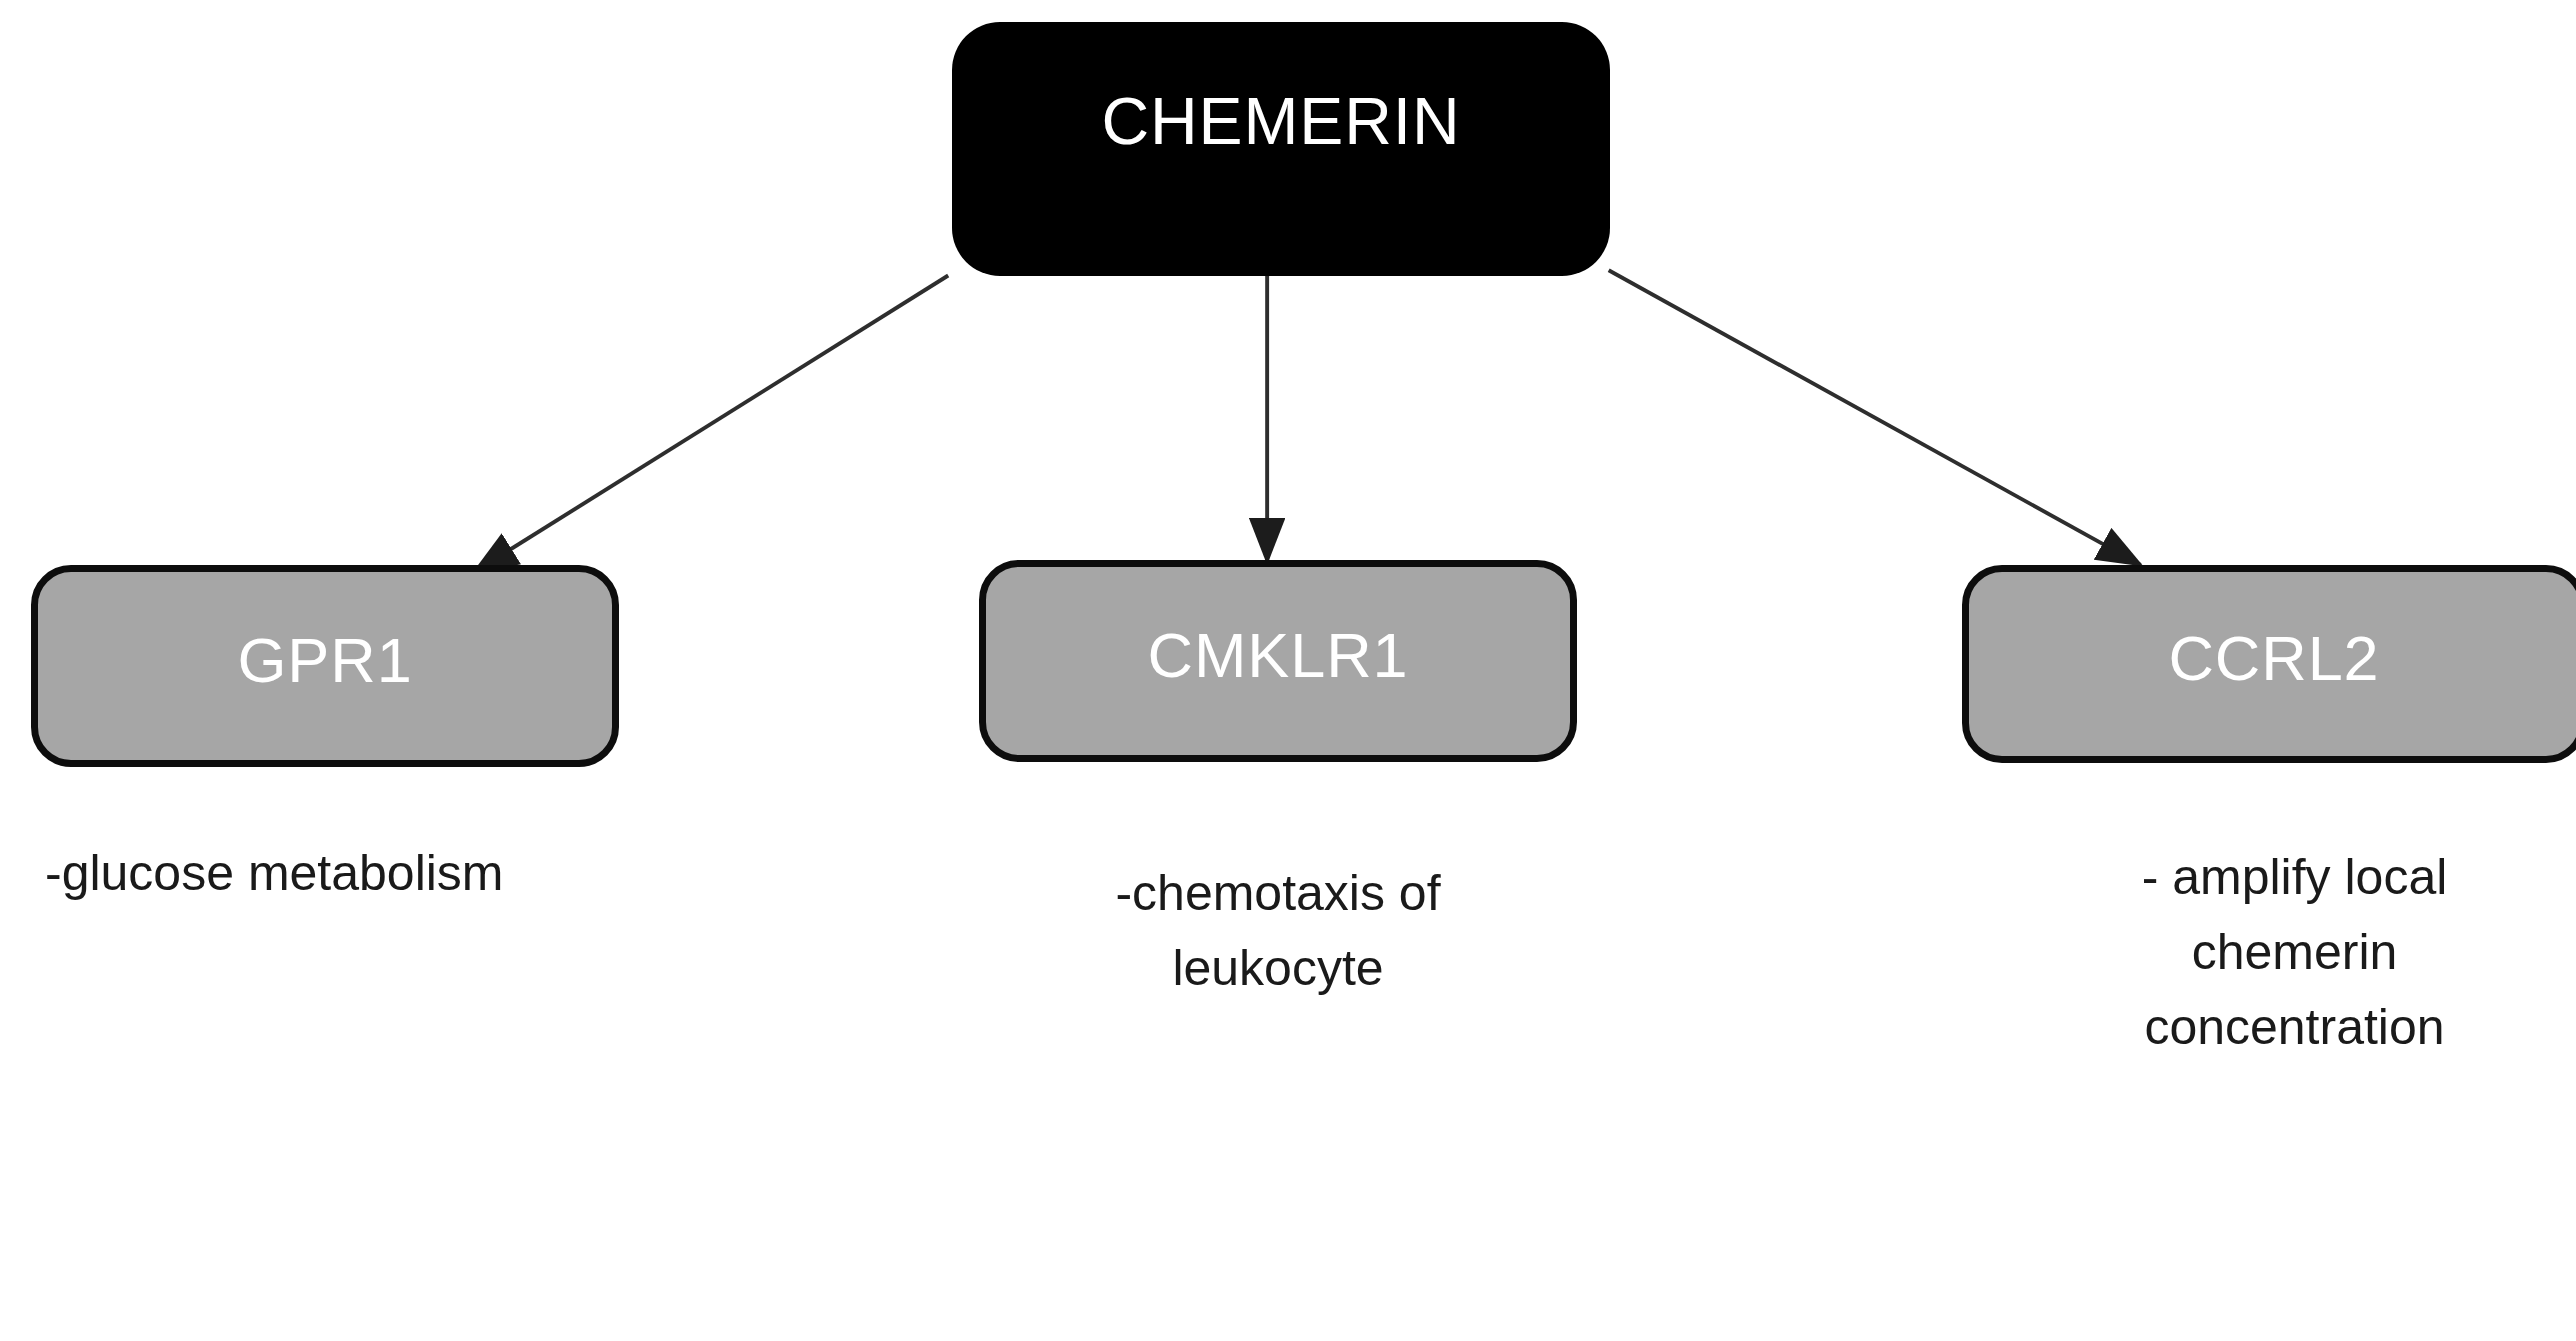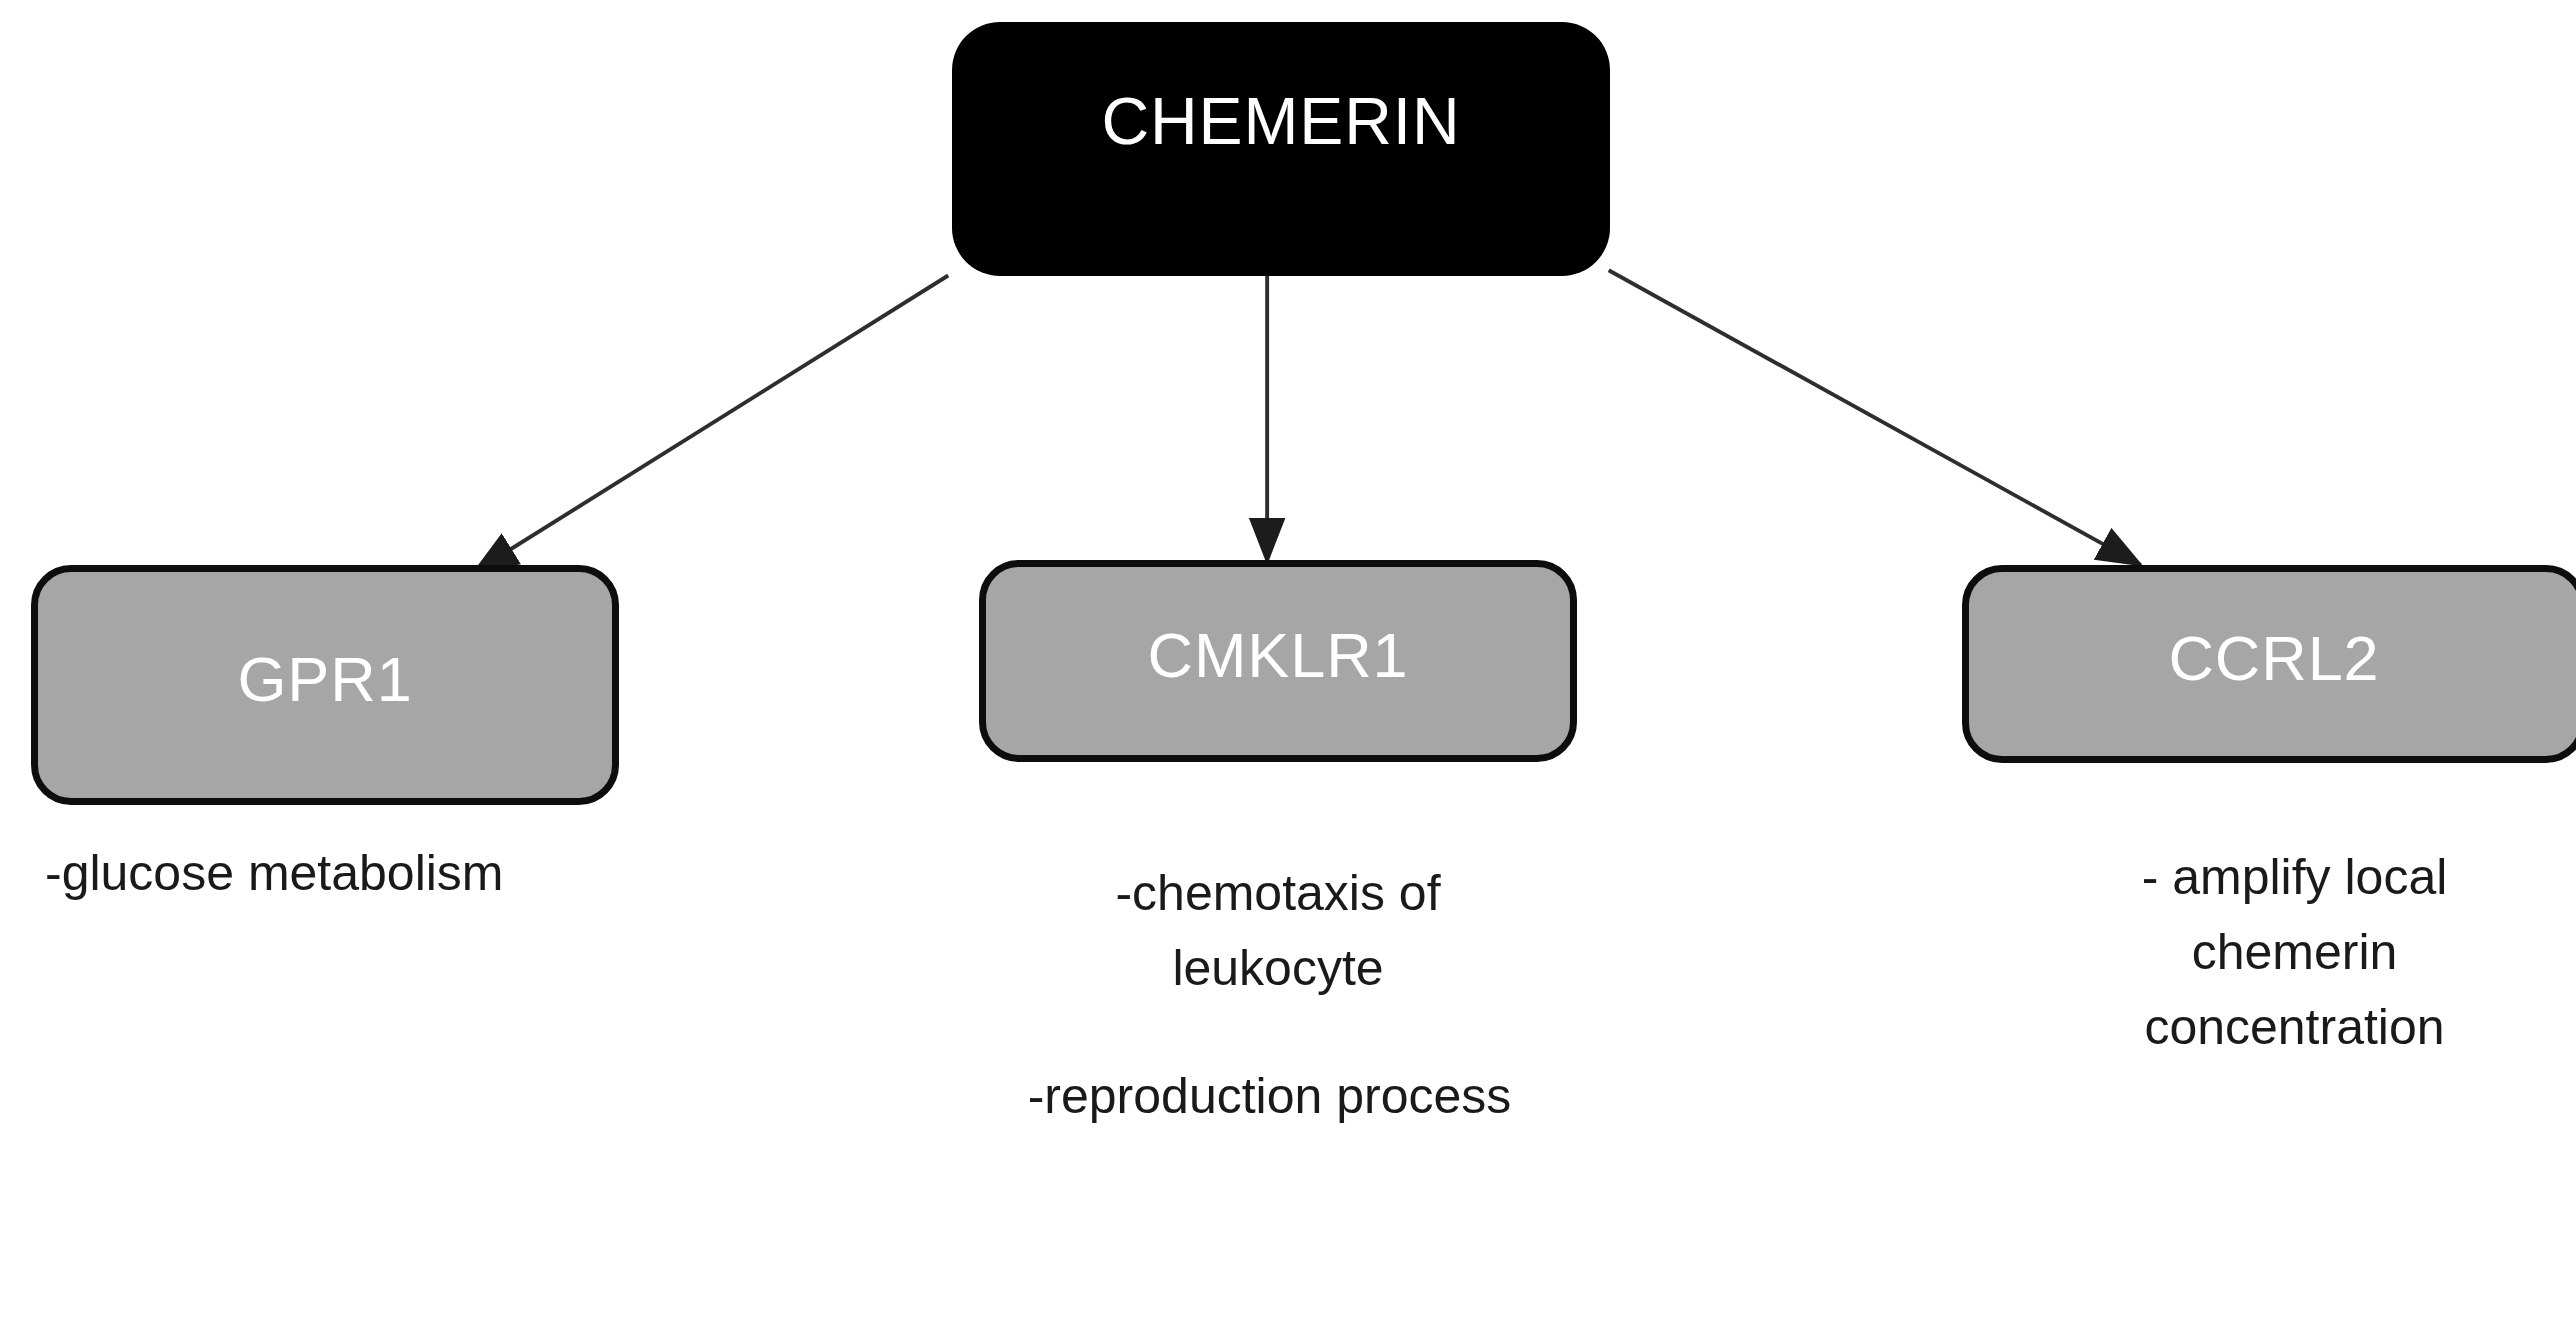--- a/index.html
+++ b/index.html
@@ -42,21 +42,21 @@
   .receptor-node {
     background: #a6a6a6;
     border: 7.8px solid #0d0d0d;
     color: #ffffff;
     border-radius: 40px;
     font-size: 63px;
     padding-bottom: 12px;
     letter-spacing: 0.9px;
   }
   #node-chemerin { left: 952px; top: 22px;  width: 658px; height: 254px; }
-  #node-gpr1     { left: 31px;   top: 565px; width: 588px; height: 240px; }
+  #node-gpr1     { left: 31px;   top: 565px; width: 588px; height: 202px; }
   #node-cmklr1   { left: 979px; top: 560px; width: 598px; height: 202px; text-align: right; }
   #node-ccrl2    { left: 1962px; top: 565px; width: 624px; height: 198px; }
 
   .note {
     position: absolute;
     font-size: 50px;
     line-height: 75px;
     color: #1a1a1a;
     white-space: pre-line;
   }
@@ -96,21 +96,20 @@
 
   <div class="node receptor-node" id="node-ccrl2">
     <span>CCRL2</span>
   </div>
 
   <div class="note" id="note-gpr1">-glucose metabolism</div>
 
   <div class="note" id="note-cmklr1-1">-chemotaxis of
 leukocyte</div>
 
-  <div class="note" id="note-cmklr1-2">-reproduction process</div>
 
 
   <div class="note" id="note-ccrl2">- amplify local
 chemerin
 concentration</div>
 
 </div>
 
 
 </body></html>

